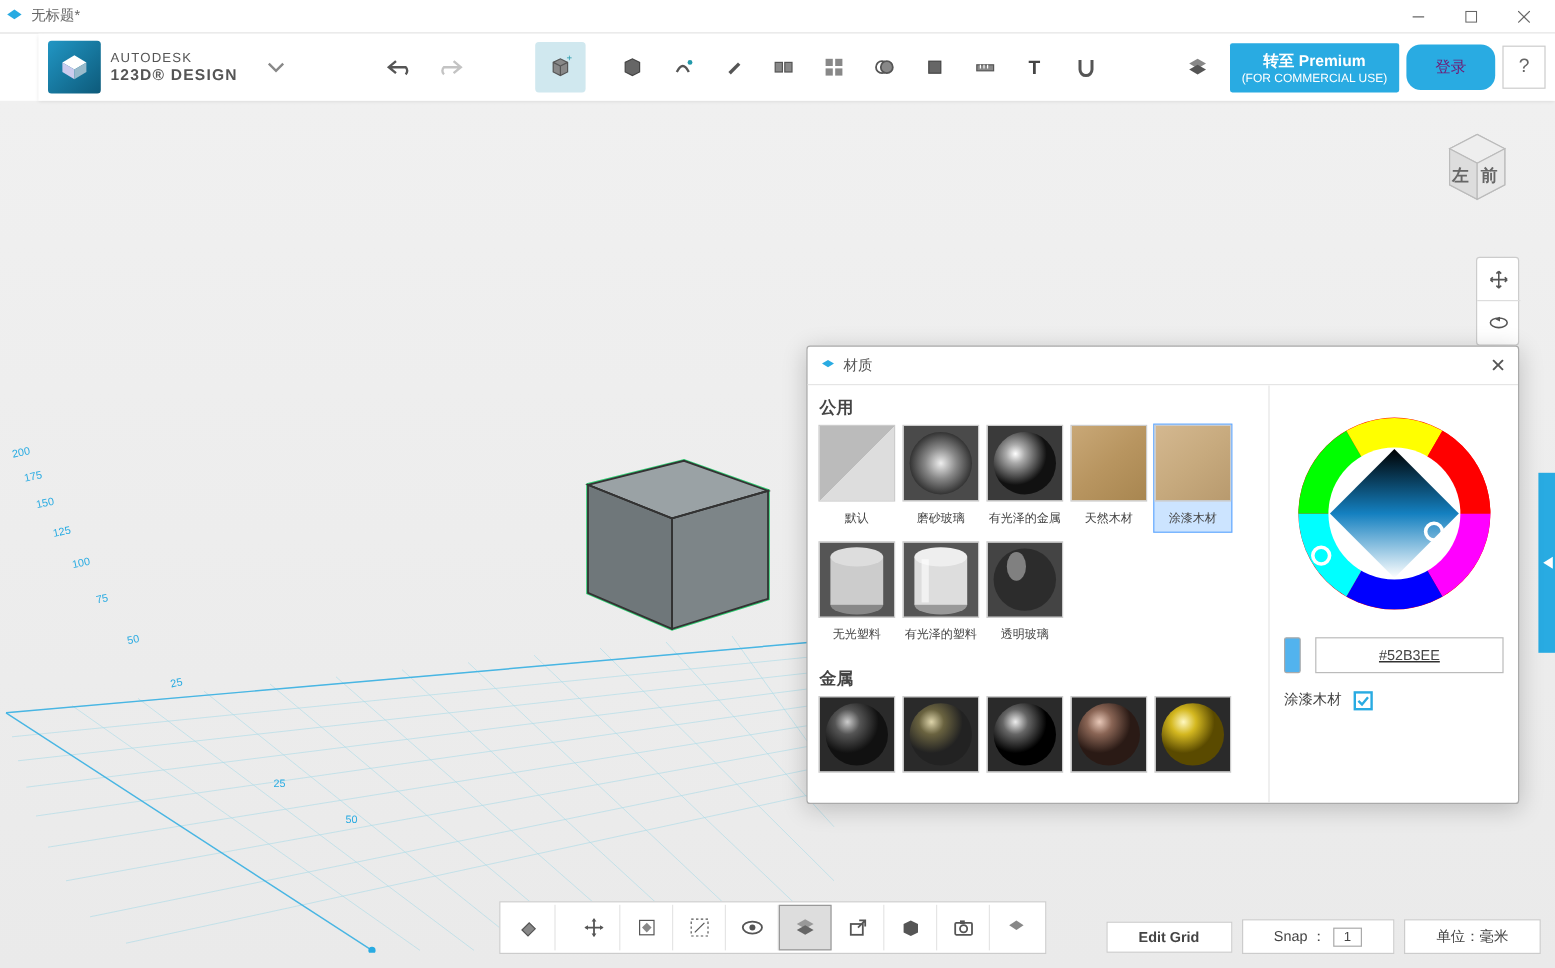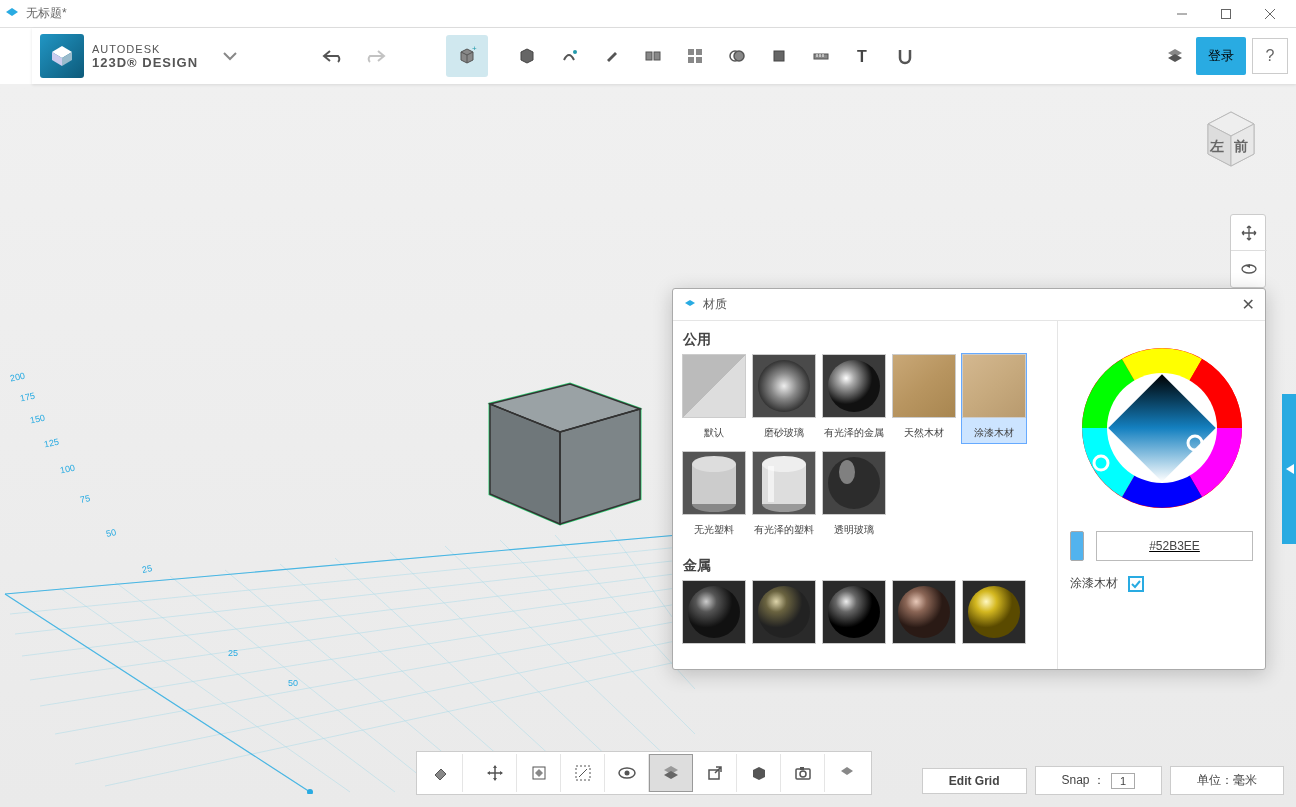--- a/index.html
+++ b/index.html
@@ -19,21 +19,21 @@
 .toolbar .brand .l1 { font-size: 11px; letter-spacing: 1px; color: #555; }
 .toolbar .brand .l2 { font-size: 13px; letter-spacing: 1px; color: #555; font-weight: 600; }
 .toolbar .dd { padding: 6px 14px; color: #888; cursor: pointer; }
 .toolbar .gap { flex: 1; }
 .tbtn { width: 42px; height: 42px; display: flex; align-items: center; justify-content: center; color: #555; cursor: pointer; border-radius: 3px; position: relative; }
 .tbtn.sel { background: #d0e8ef; }
 .tbtn.sp { margin-left: 18px; }
 .premium { background: #29ABE2; color: #fff; padding: 6px 10px; margin: 0 6px; font-size: 12px; text-align: center; cursor: pointer; border-radius: 2px; }
 .premium .l1 { font-weight: bold; font-size: 13px; }
 .premium .l2 { font-size: 10px; }
-.login { background: #29ABE2; color: #000000; padding: 10px 12px; font-size: 13px; cursor: pointer; border-radius: 2px; }
+.login { background: #29ABE2; color: #701a75; padding: 10px 24px; font-size: 13px; cursor: pointer; border-radius: 12px; }
 .help { width: 36px; height: 36px; border: 1px solid #ccc; margin-left: 6px; display: flex; align-items: center; justify-content: center; color: #666; font-size: 16px; cursor: pointer; }
 
 
 .canvas { position: absolute; top: 84px; left: 0; right: 0; bottom: 0; background: linear-gradient(180deg, #f0f0f0 0%, #eaeaea 100%); overflow: hidden; }
 .viewcube { position: absolute; top: 20px; right: 30px; width: 70px; height: 70px; }
 .side-tools { position: absolute; top: 130px; right: 30px; width: 36px; background: #fff; border: 1px solid #ccc; border-radius: 3px; }
 .side-tools .stool { width: 36px; height: 36px; display: flex; align-items: center; justify-content: center; cursor: pointer; color: #555; }
 .side-tools .stool:first-child { border-bottom: 1px solid #ddd; }
 .side-tab { position: absolute; right: 0; top: 310px; width: 14px; height: 150px; background: #29ABE2; cursor: pointer; }
 
@@ -206,20 +206,24 @@
         <path d="M5 4 V12 A5 5 0 0 0 15 12 V4" fill="none" stroke="#555" stroke-width="2.5"></path>
       </svg>
     </div>
   <div class="gap"></div>
   <div class="tbtn">
       <svg width="20" height="20" viewBox="0 0 20 20">
         <polygon points="10,3 17,7 10,11 3,7" fill="#888"></polygon>
         <polygon points="10,8 17,12 10,16 3,12" fill="#555"></polygon>
       </svg>
     </div>
+  <div class="premium">
+    <div class="l1">转至 Premium</div>
+    <div class="l2">(FOR COMMERCIAL USE)</div>
+  </div>
   <div class="login">登录</div>
   <div class="help">?</div>
 </div>
 
 <div class="canvas">
 
   <svg class="grid-container" width="700" height="480" viewBox="0 0 700 480">
     <defs>
       <linearGradient id="gridfade" x1="0" y1="0" x2="1" y2="0">
           <stop offset="0" stop-color="#77cfe6" stop-opacity="0.9"></stop>

